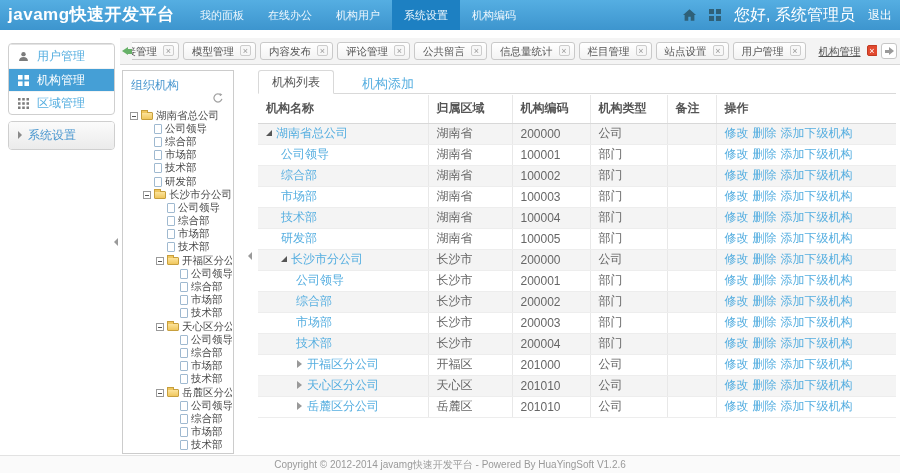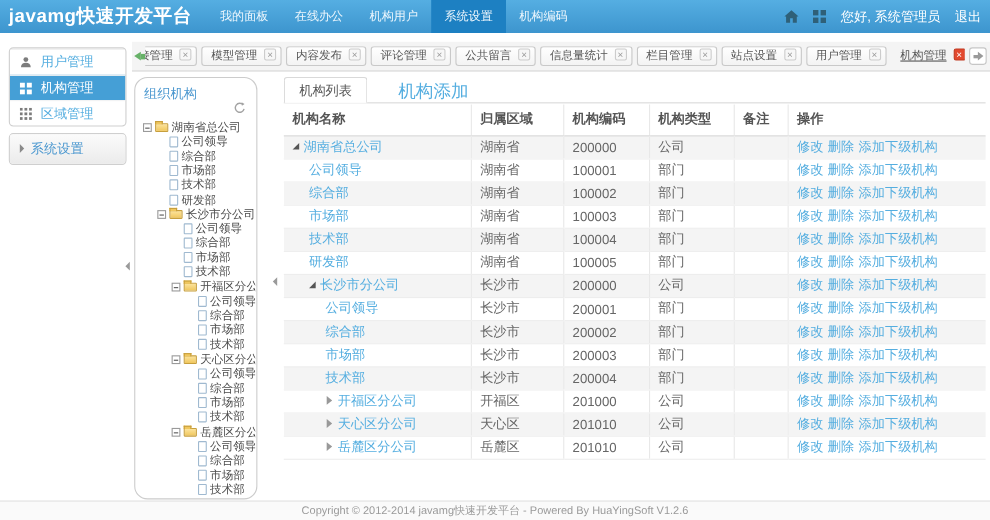--- a/index.html
+++ b/index.html
@@ -12,21 +12,21 @@
 
   
   .topnav{position:absolute;left:0;top:0;width:900px;height:30px;
     background:linear-gradient(var(--hdr-top),var(--hdr-bottom));}
   .logo{position:absolute;left:8px;top:0;line-height:30px;font-size:17px;font-weight:bold;color:#fff;letter-spacing:.5px;}
   .mainmenu{position:absolute;left:188px;top:0;height:30px;white-space:nowrap;}
   .nav-item{display:inline-block;padding:0 12px;line-height:30px;font-size:11px;color:#eef7fd;cursor:pointer;}
   .nav-item.active{background:var(--nav-active);}
   .hdr-right{position:absolute;right:8px;top:0;height:30px;display:flex;align-items:center;gap:13px;}
   .hdr-ic{display:inline-flex;cursor:pointer;}
-  .greeting{font-size:12px;color:#fff;}
+  .greeting{font-size:16px;color:#fff;}
   .logout{font-size:12px;color:#fff;cursor:pointer;}
 
   
   .tabstrip{position:absolute;left:120px;top:38px;right:0;height:27px;background:#f4f4f4;border-bottom:1px solid #d8d8d8;}
   .tabs-scroll{position:absolute;left:12px;right:23px;top:4px;height:20px;overflow:hidden;white-space:nowrap;}
   .etab{display:inline-block;height:18px;line-height:16px;padding:0 4px 0 8px;border:1px solid #c9c9c9;border-radius:3px;
     background:linear-gradient(#ffffff,#f3f3f3);margin-right:4px;font-size:10.5px;color:#555;cursor:pointer;vertical-align:top;}
   .etab:first-child{margin-left:-26px;}
   .etab.active{border-color:transparent;background:transparent;text-decoration:underline;}
   .tclose{display:inline-block;width:11px;height:11px;line-height:10px;margin-left:6px;border:1px solid #ccc;border-radius:2px;
@@ -46,36 +46,36 @@
   .chev-d{display:inline-block;border-top:4px solid #8a8a8a;border-left:4px solid transparent;border-right:4px solid transparent;margin-right:6px;vertical-align:2px;}
   .chev-r{display:inline-block;border-left:4px solid #8a8a8a;border-top:4px solid transparent;border-bottom:4px solid transparent;margin-right:6px;}
   .sgitems{border-top:1px solid #e3e3e3;}
   .sitem{height:23px;padding-left:9px;font-size:12px;color:var(--link);display:flex;align-items:center;cursor:pointer;border-top:1px solid #f3f3f3;}
   .sitem:first-child{border-top:none;}
   .sitem .icn{width:15px;margin-right:4px;color:#7c7c7c;display:inline-flex;align-items:center;}
   .sitem.active{background:var(--side-active);color:#fff;}
   .sitem.active .icn{color:#fff;}
 
   
-  .treepanel{position:absolute;left:122px;top:70px;width:112px;height:384px;border:1px solid #ccc;border-radius:12px;background:#fff;}
+  .treepanel{position:absolute;left:122px;top:70px;width:112px;height:384px;border:1px solid #ccc;border-radius:0;background:#fff;}
   .tree-title{position:absolute;left:8px;top:6px;font-size:12px;color:#4a97cf;}
   .tree-refresh{position:absolute;right:9px;top:21px;cursor:pointer;display:inline-flex;}
   .treebody{position:absolute;left:5px;right:1px;top:38px;bottom:3px;overflow:hidden;}
   .trow{height:13.2px;display:flex;align-items:center;font-size:10.5px;color:#4a4a4a;white-space:nowrap;cursor:pointer;}
   .ttoggle{flex:none;width:8px;height:8px;border:1px solid #9a9a9a;background:#fff;position:relative;margin-right:3px;}
   .ttoggle::before{content:"";position:absolute;left:1px;top:3px;width:4px;height:1px;background:#555;}
   .ticon-folder{flex:none;width:12px;height:8px;background:linear-gradient(#fce39b,#f0c75e);border:1px solid #c79f3d;border-radius:1px;position:relative;margin-right:3px;}
   .ticon-folder::before{content:"";position:absolute;top:-3px;left:-1px;width:5px;height:2px;background:#f0c75e;border:1px solid #c79f3d;border-bottom:none;}
   .ticon-file{flex:none;width:8px;height:10px;background:#fff;border:1px solid #9fb9d0;border-radius:1px;margin-right:3px;}
 
   
   .ctabs{position:absolute;left:258px;top:70px;width:638px;height:24px;border-bottom:1px solid #d9d9d9;padding-left:16px;}
   .ctab-active{position:absolute;left:0;top:0;height:24px;line-height:23px;padding:0 13px;background:#fff;border:1px solid #d9d9d9;
     border-bottom-color:#fff;border-radius:3px 3px 0 0;font-size:12px;color:#555;cursor:pointer;z-index:2;}
-  .ctab-plain{position:absolute;left:92px;top:2px;height:24px;line-height:23px;padding:0 12px;font-size:16px;color:var(--link);cursor:pointer;}
+  .ctab-plain{position:absolute;left:92px;top:2px;height:24px;line-height:23px;padding:0 12px;font-size:13px;color:var(--link);cursor:pointer;}
   .gridtable{position:absolute;left:258px;top:95px;width:638px;border-collapse:collapse;table-layout:fixed;}
   .gridtable th{height:28px;font-size:12px;font-weight:bold;color:#555;text-align:left;padding:0 4px 0 8px;
     border-bottom:1px solid #d8d8d8;border-left:1px solid #e8e8e8;background:#fff;overflow:hidden;white-space:nowrap;}
   .gridtable th:first-child{border-left:none;}
   .gridtable td{height:21px;font-size:12px;color:#666;padding:0 4px 0 8px;border-left:1px solid #e8e8e8;border-bottom:1px solid #ededed;overflow:hidden;white-space:nowrap;}
   .gridtable td:first-child{border-left:none;}
   .gridtable tbody tr:nth-child(odd) td{background:var(--stripe);}
   .name-link{color:var(--link);text-decoration:none;cursor:pointer;}
   .op-link{color:var(--link);text-decoration:none;cursor:pointer;margin-right:4px;}
   .tri-open{display:inline-block;width:0;height:0;border-bottom:6px solid #555;border-left:6px solid transparent;margin:0 4px 1px 0;}

